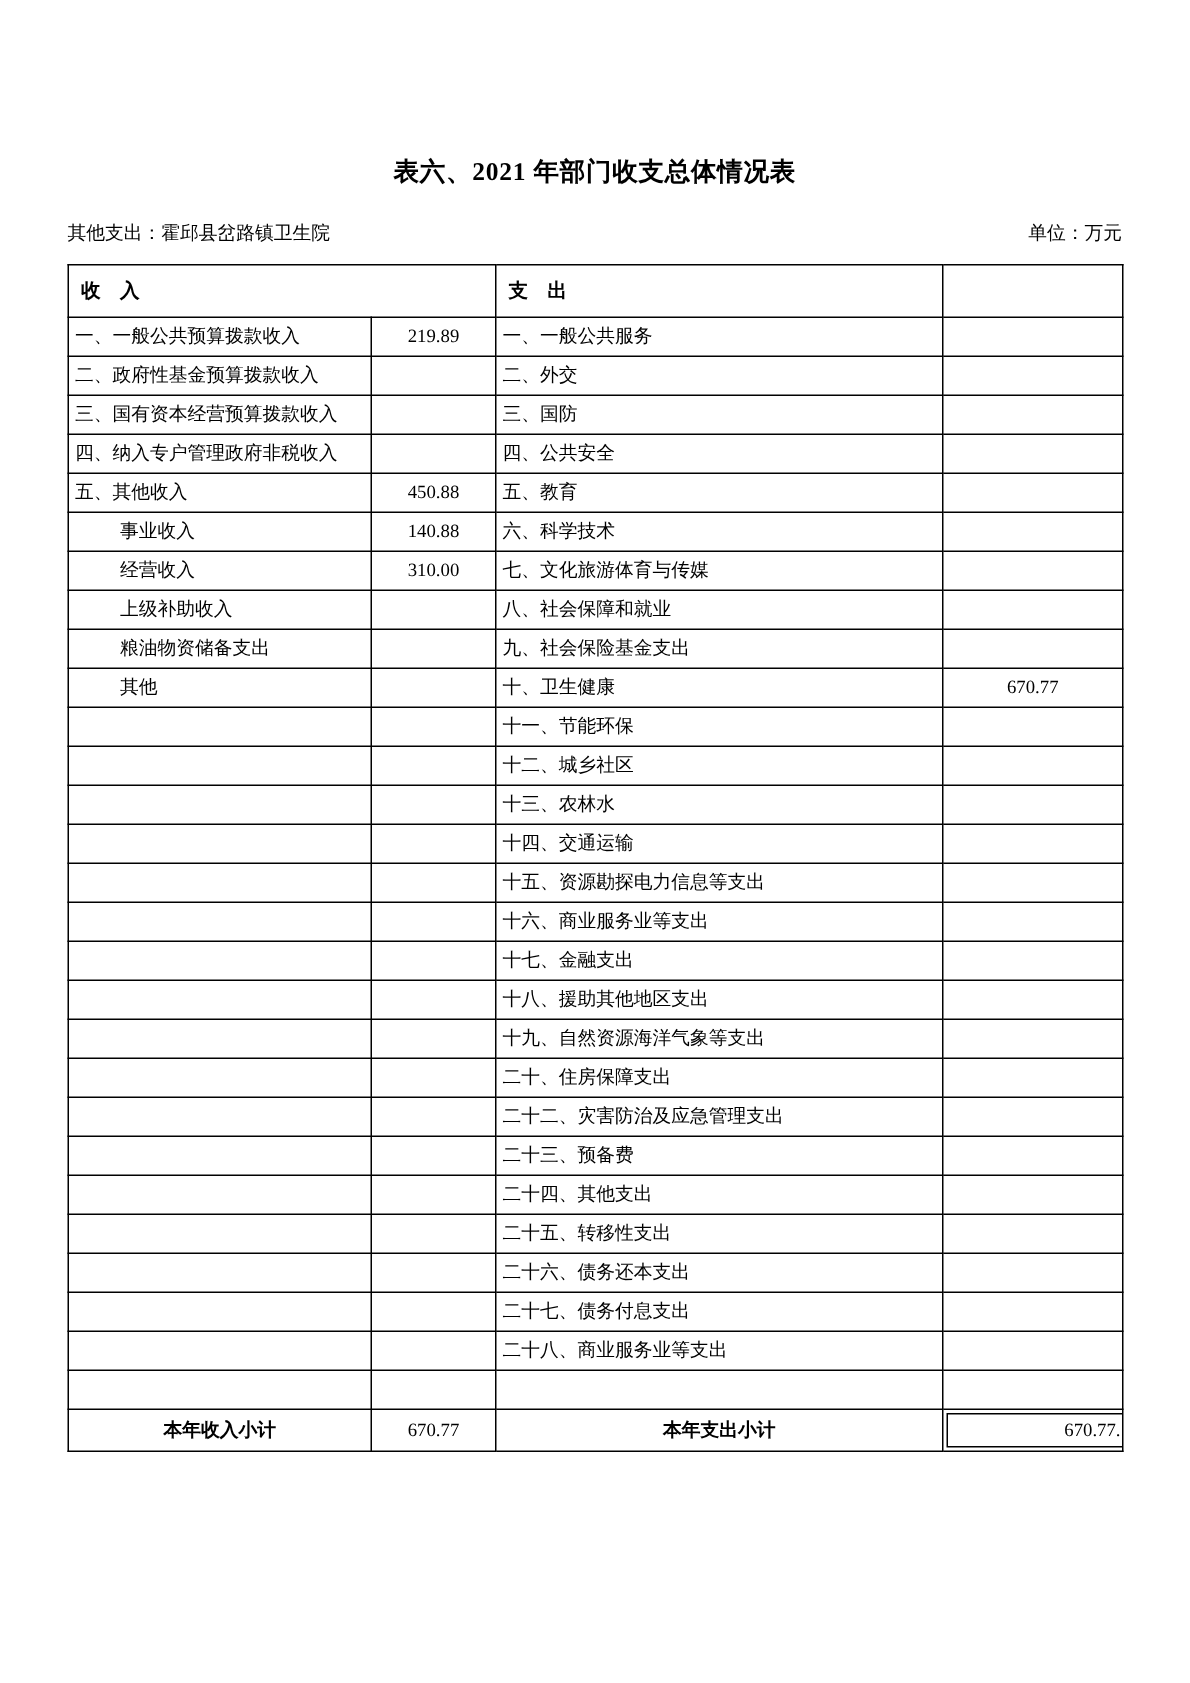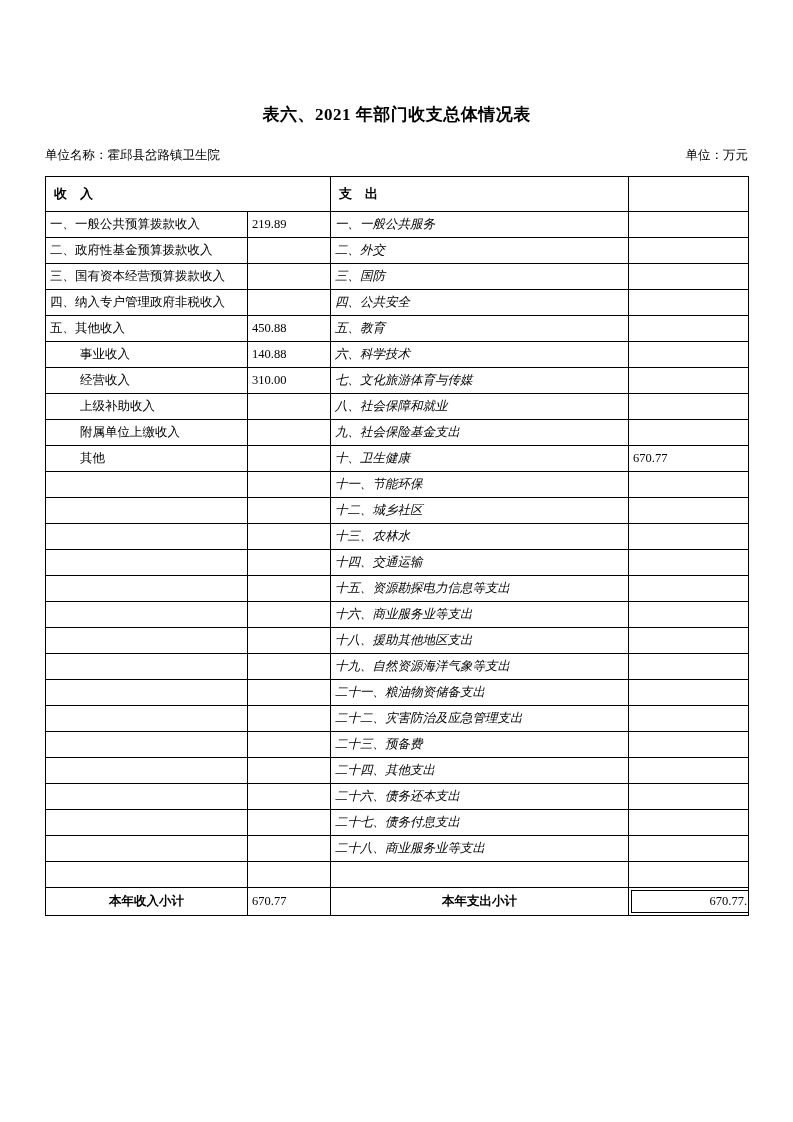--- a/index.html
+++ b/index.html
@@ -53,22 +53,22 @@
     padding-left: 8px;
   }
   .col-header-row td {
     height: 44px;
     font-weight: bold;
     text-align: center;
   }
   .data-row td { height: 26px; }
   .c-income { padding-left: 6px; }
   .c-income.indent { padding-left: 34px; }
-  .c-expense { padding-left: 8px; font-style: italic; }
-  .num { text-align: left; padding-right: 4px; }
+  .c-expense { padding-left: 8px; }
+  .num { text-align: center; padding-right: 4px; }
   .c-ebudget { padding-right: 7px; }
   .footer-row td { height: 28px; }
   .footer-row .label-cell {
     font-weight: bold;
     text-align: center;
   }
   .total-box-cell {
     position: relative;
     padding: 0;
     text-decoration: underline;
@@ -88,21 +88,21 @@
   }
 </style>
 </head>
 <body>
 
 <div class="page">
 
   <h1 class="title">表六、2021 年部门收支总体情况表</h1>
 
   <div class="meta">
-    <span>单位名称：霍邱县岔路镇卫生院</span>
+    <span>其他支出：霍邱县岔路镇卫生院</span>
     <span>单位：万元</span>
   </div>
 
   <table class="budget-table">
     <colgroup>
       <col style="width:202px">
       <col style="width:83px">
       <col style="width:298px">
       <col style="width:120px">
     </colgroup>
@@ -166,21 +166,21 @@
   </tr>
 
   <tr class="data-row">
     <td class="c-income indent">上级补助收入</td>
     <td class="c-ibudget num"></td>
     <td class="c-expense">八、社会保障和就业</td>
     <td class="c-ebudget num"></td>
   </tr>
 
   <tr class="data-row">
-    <td class="c-income indent">附属单位上缴收入</td>
+    <td class="c-income indent">粮油物资储备支出</td>
     <td class="c-ibudget num"></td>
     <td class="c-expense">九、社会保险基金支出</td>
     <td class="c-ebudget num"></td>
   </tr>
 
   <tr class="data-row">
     <td class="c-income indent">其他</td>
     <td class="c-ibudget num"></td>
     <td class="c-expense">十、卫生健康</td>
     <td class="c-ebudget num">670.77</td>
@@ -221,42 +221,48 @@
     <td class="c-ebudget num"></td>
   </tr>
 
   <tr class="data-row">
     <td class="c-income"></td>
     <td class="c-ibudget num"></td>
     <td class="c-expense">十六、商业服务业等支出</td>
     <td class="c-ebudget num"></td>
   </tr>
 
+  <tr class="data-row">
+    <td class="c-income"></td>
+    <td class="c-ibudget num"></td>
+    <td class="c-expense">十七、金融支出</td>
+    <td class="c-ebudget num"></td>
+  </tr>
 
   <tr class="data-row">
     <td class="c-income"></td>
     <td class="c-ibudget num"></td>
     <td class="c-expense">十八、援助其他地区支出</td>
     <td class="c-ebudget num"></td>
   </tr>
 
   <tr class="data-row">
     <td class="c-income"></td>
     <td class="c-ibudget num"></td>
     <td class="c-expense">十九、自然资源海洋气象等支出</td>
     <td class="c-ebudget num"></td>
   </tr>
 
-
-  <tr class="data-row">
-    <td class="c-income"></td>
-    <td class="c-ibudget num"></td>
-    <td class="c-expense">二十一、粮油物资储备支出</td>
-    <td class="c-ebudget num"></td>
-  </tr>
+  <tr class="data-row">
+    <td class="c-income"></td>
+    <td class="c-ibudget num"></td>
+    <td class="c-expense">二十、住房保障支出</td>
+    <td class="c-ebudget num"></td>
+  </tr>
+
 
   <tr class="data-row">
     <td class="c-income"></td>
     <td class="c-ibudget num"></td>
     <td class="c-expense">二十二、灾害防治及应急管理支出</td>
     <td class="c-ebudget num"></td>
   </tr>
 
   <tr class="data-row">
     <td class="c-income"></td>
@@ -265,20 +271,26 @@
     <td class="c-ebudget num"></td>
   </tr>
 
   <tr class="data-row">
     <td class="c-income"></td>
     <td class="c-ibudget num"></td>
     <td class="c-expense">二十四、其他支出</td>
     <td class="c-ebudget num"></td>
   </tr>
 
+  <tr class="data-row">
+    <td class="c-income"></td>
+    <td class="c-ibudget num"></td>
+    <td class="c-expense">二十五、转移性支出</td>
+    <td class="c-ebudget num"></td>
+  </tr>
 
   <tr class="data-row">
     <td class="c-income"></td>
     <td class="c-ibudget num"></td>
     <td class="c-expense">二十六、债务还本支出</td>
     <td class="c-ebudget num"></td>
   </tr>
 
   <tr class="data-row">
     <td class="c-income"></td>

